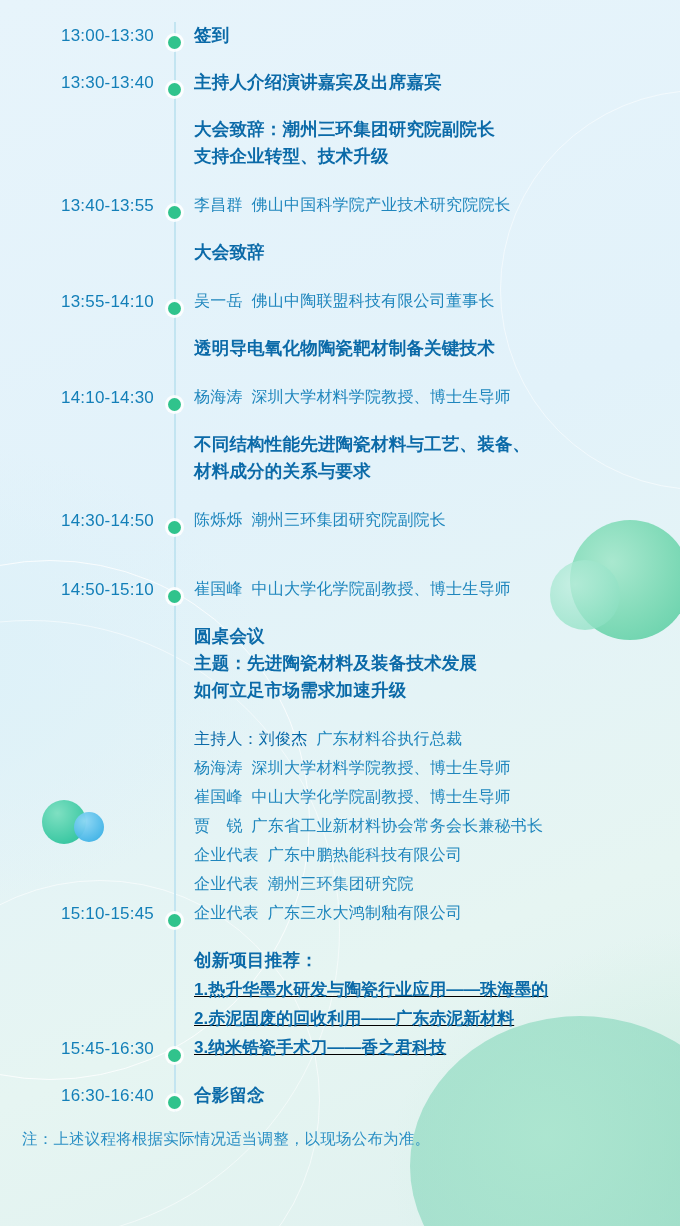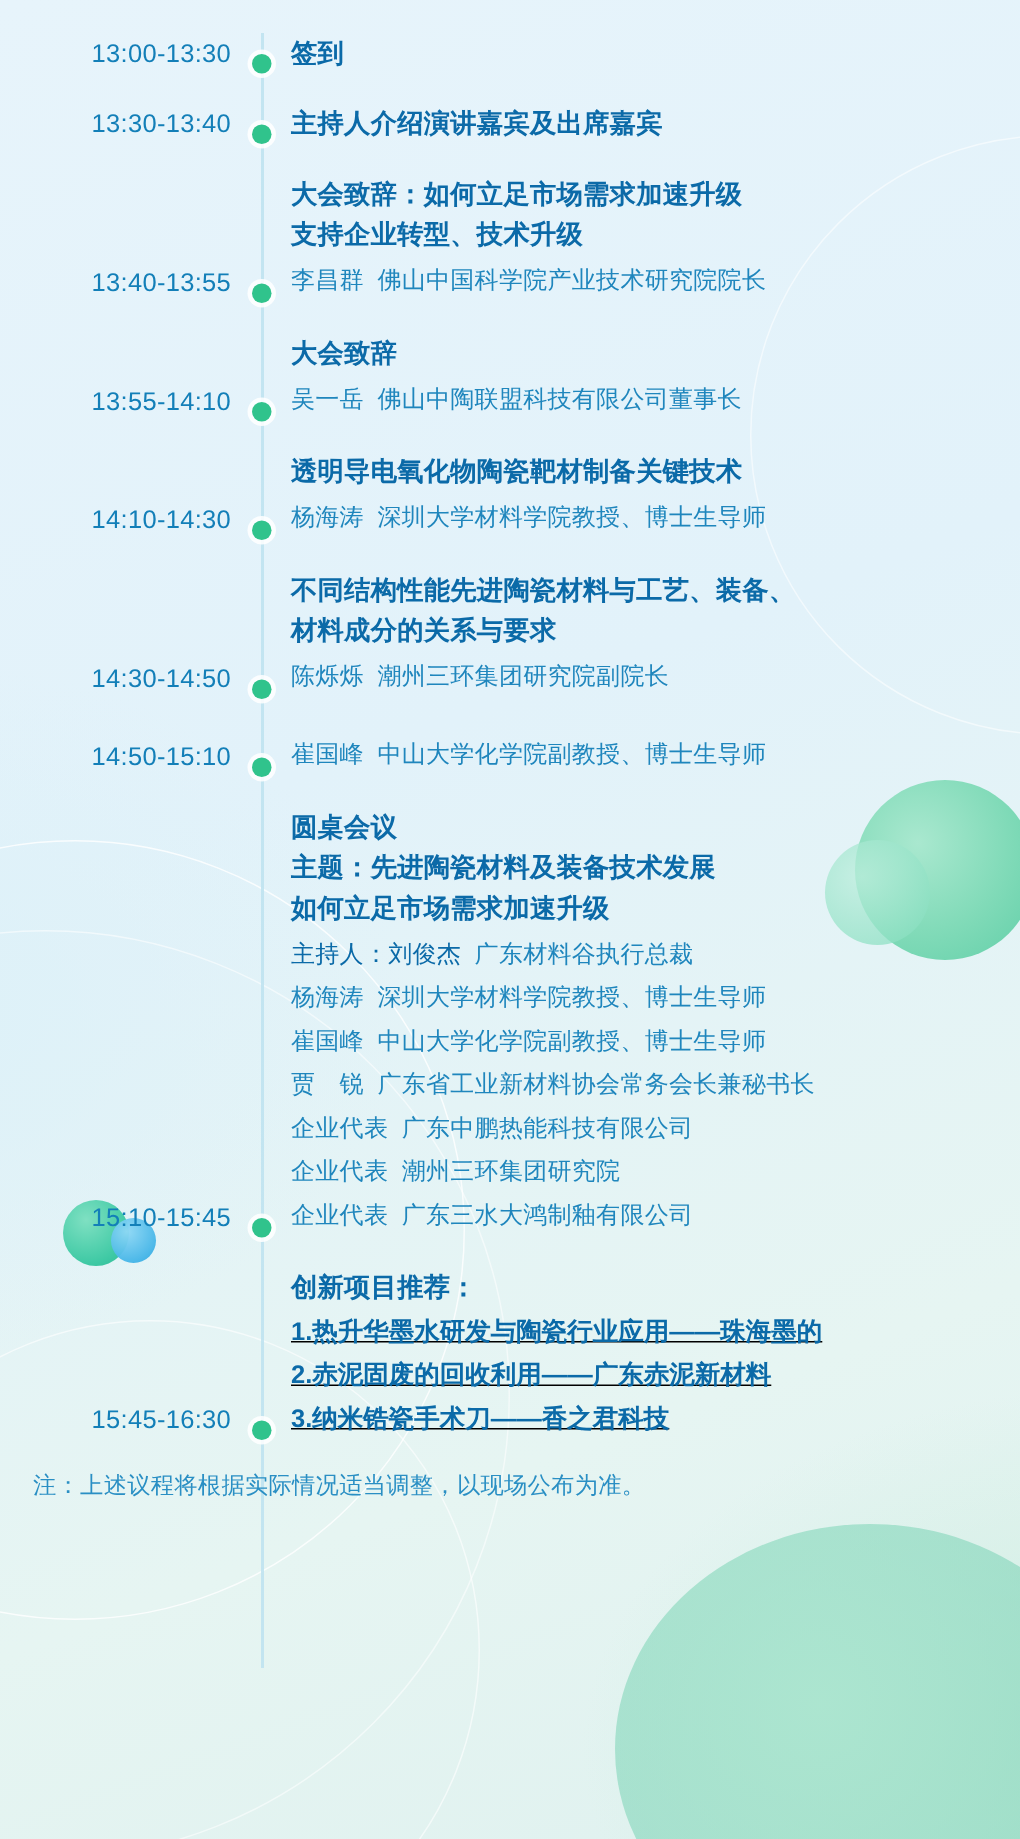--- a/index.html
+++ b/index.html
@@ -95,21 +95,21 @@
     box-shadow:0 0 0 3px rgba(255,255,255,0.85);
   }
   .content { flex:1; padding-right:35px; }
   .title {
     color:#0b6aa8;
     font-size:17.5px;
     font-weight:bold;
     line-height:27px;
     letter-spacing:0.2px;
   }
-  .speakers { margin-top:3px; }
+  .speakers { margin-top:20px; }
   .speaker {
     color:#1f86bd;
     font-size:16px;
     line-height:29px;
     letter-spacing:0.2px;
   }
   .speaker .nm { margin-right:9px; }
   .speaker.host .nm { font-weight:normal; color:#0b6aa8; }
   .items { margin-top:1px;text-decoration:underline; }
   .item {
@@ -161,21 +161,21 @@
         <div class="content">
           <div class="title">主持人介绍演讲嘉宾及出席嘉宾</div>
         </div>
       </div>
       <div class="row">
         <div class="time">13:40-13:55</div>
         <div class="dot-cell">
           <div class="dot"></div>
         </div>
         <div class="content">
-          <div class="title">大会致辞：如何立足市场需求加速升级</div>
+          <div class="title">大会致辞：潮州三环集团研究院副院长</div>
           <div class="title">支持企业转型、技术升级</div>
           <div class="speakers">
             <div class="speaker"><span class="nm">李昌群</span><span class="org">佛山中国科学院产业技术研究院院长</span></div>
           </div>
         </div>
       </div>
       <div class="row">
         <div class="time">13:55-14:10</div>
         <div class="dot-cell">
           <div class="dot"></div>
@@ -250,16 +250,25 @@
         </div>
         <div class="content">
           <div class="title">创新项目推荐：</div>
           <div class="items">
             <div class="item">1.热升华墨水研发与陶瓷行业应用——珠海墨的</div>
             <div class="item">2.赤泥固废的回收利用——广东赤泥新材料</div>
             <div class="item">3.纳米锆瓷手术刀——香之君科技</div>
           </div>
         </div>
       </div>
+      <div class="row">
+        <div class="time">16:30-16:40</div>
+        <div class="dot-cell">
+          <div class="dot"></div>
+        </div>
+        <div class="content">
+          <div class="title">合影留念</div>
+        </div>
+      </div>
     </div>
 
   <div class="note">注：上述议程将根据实际情况适当调整，以现场公布为准。</div>
 </div>
 
 </body></html>

